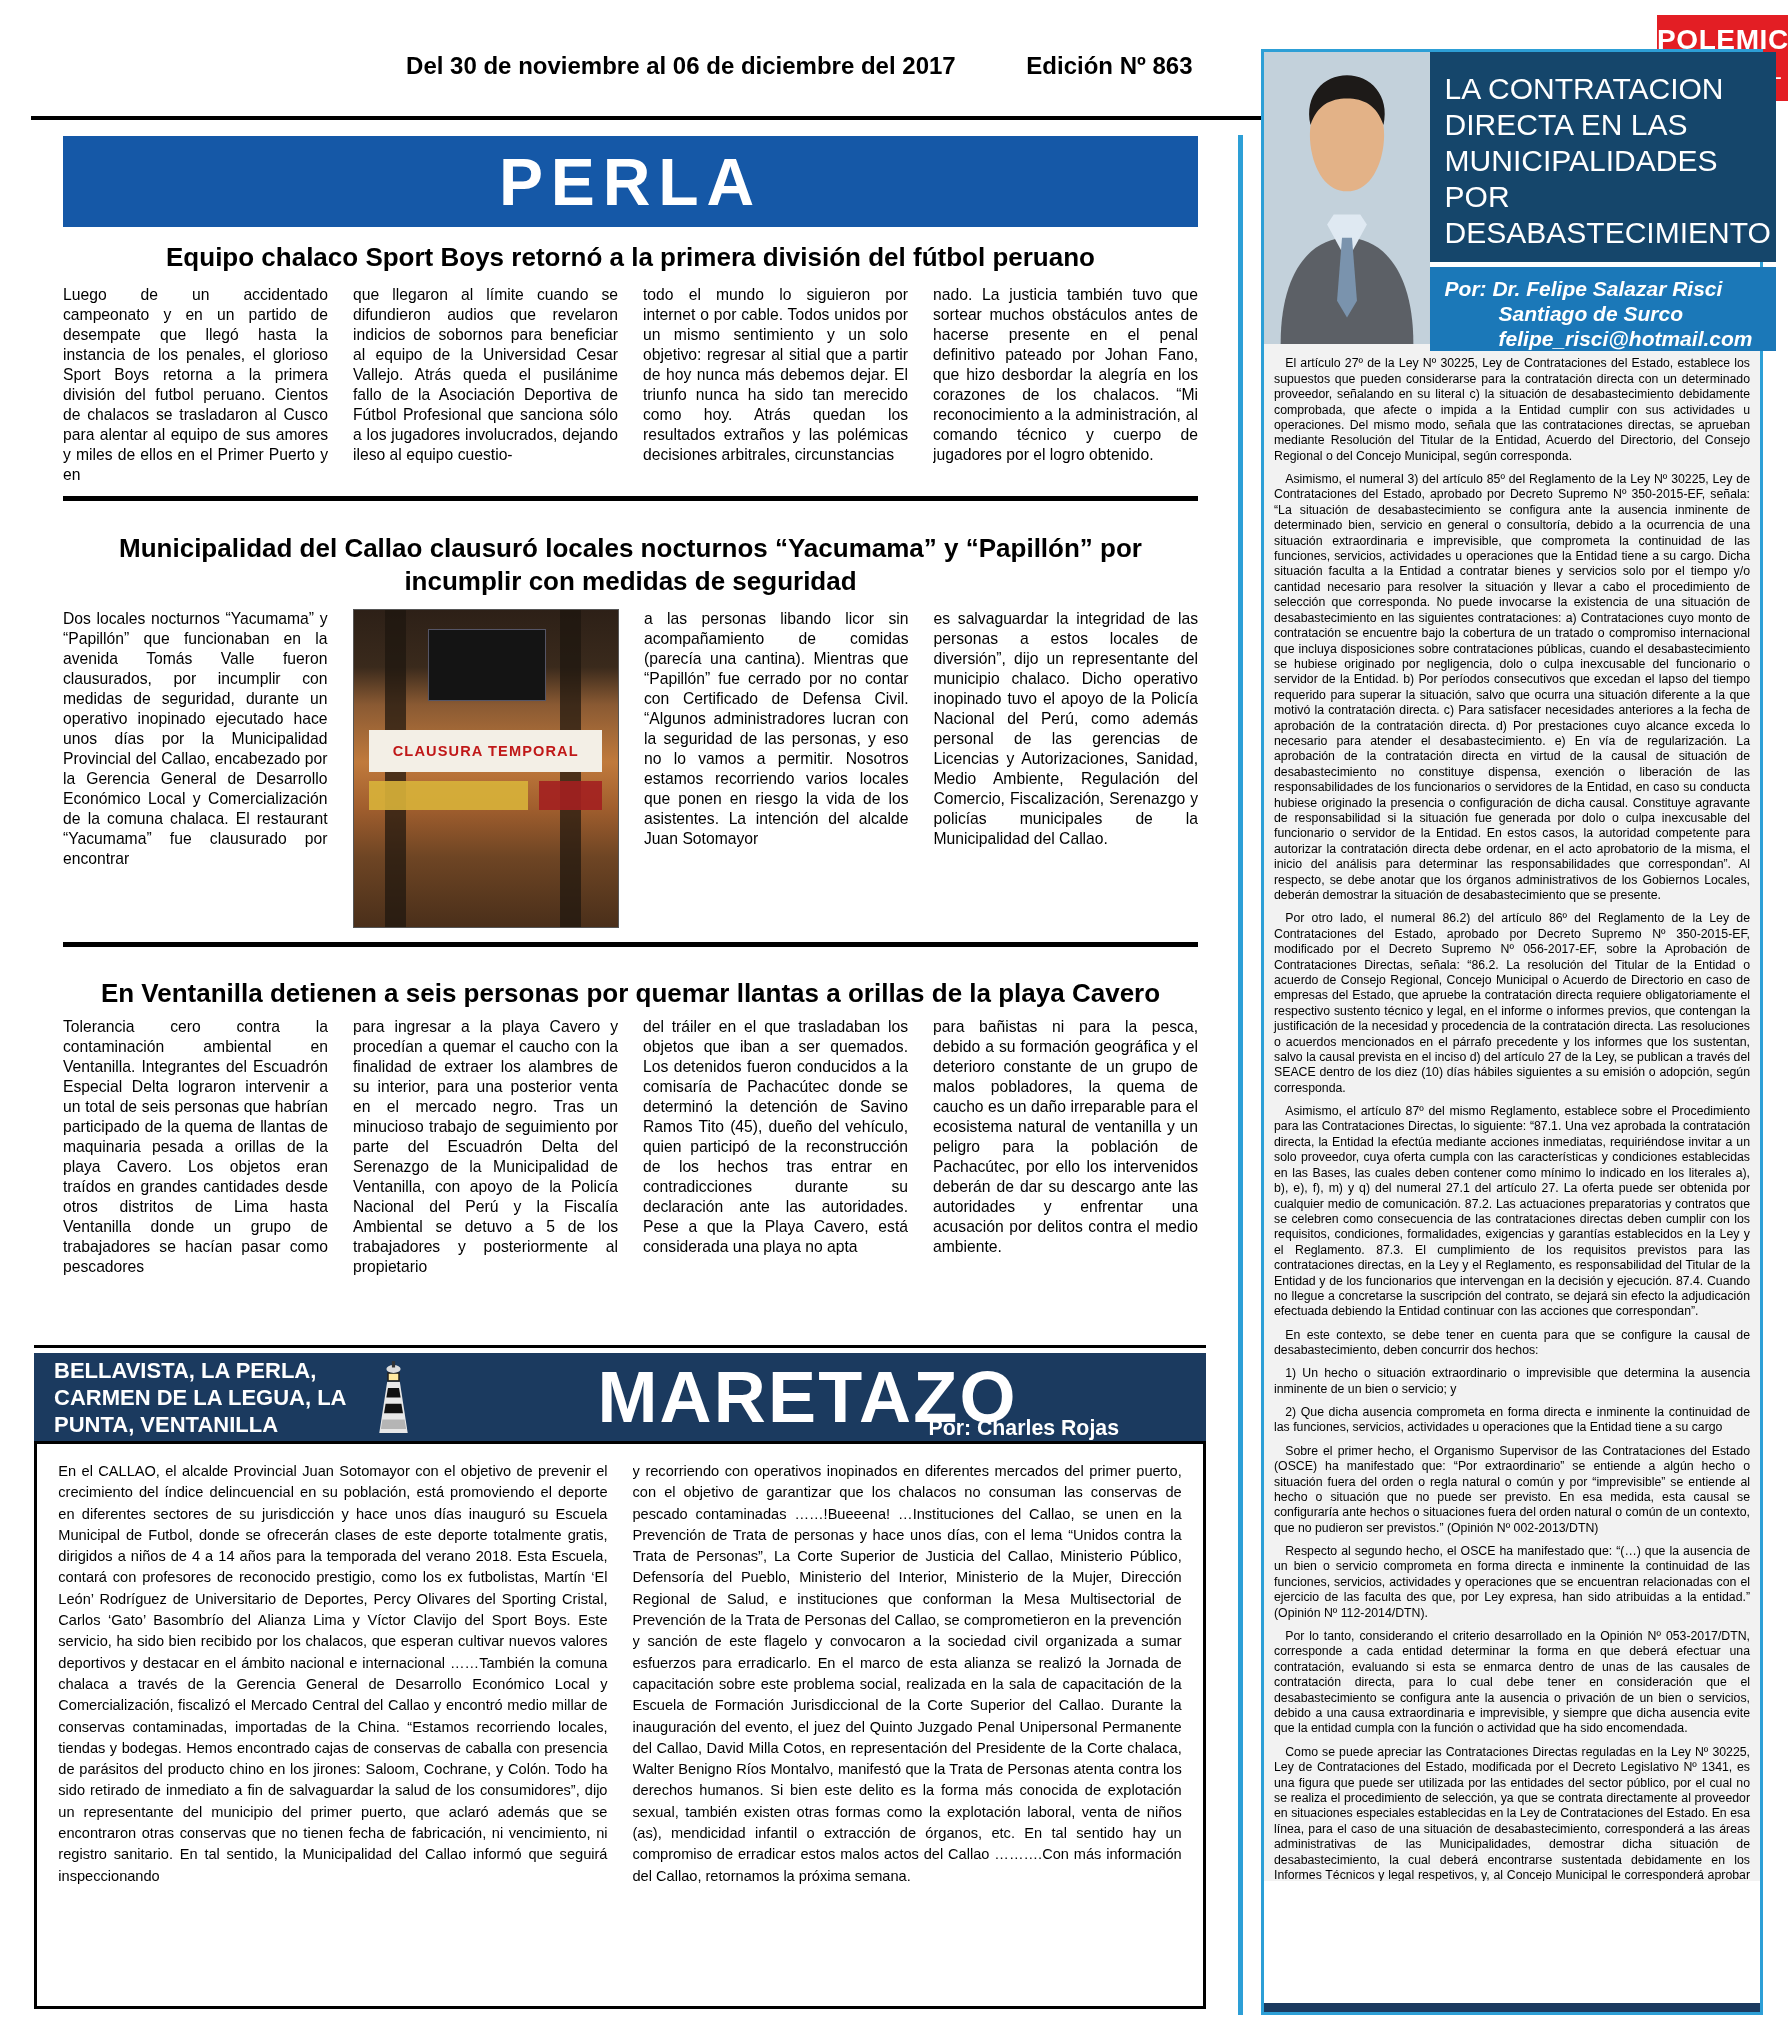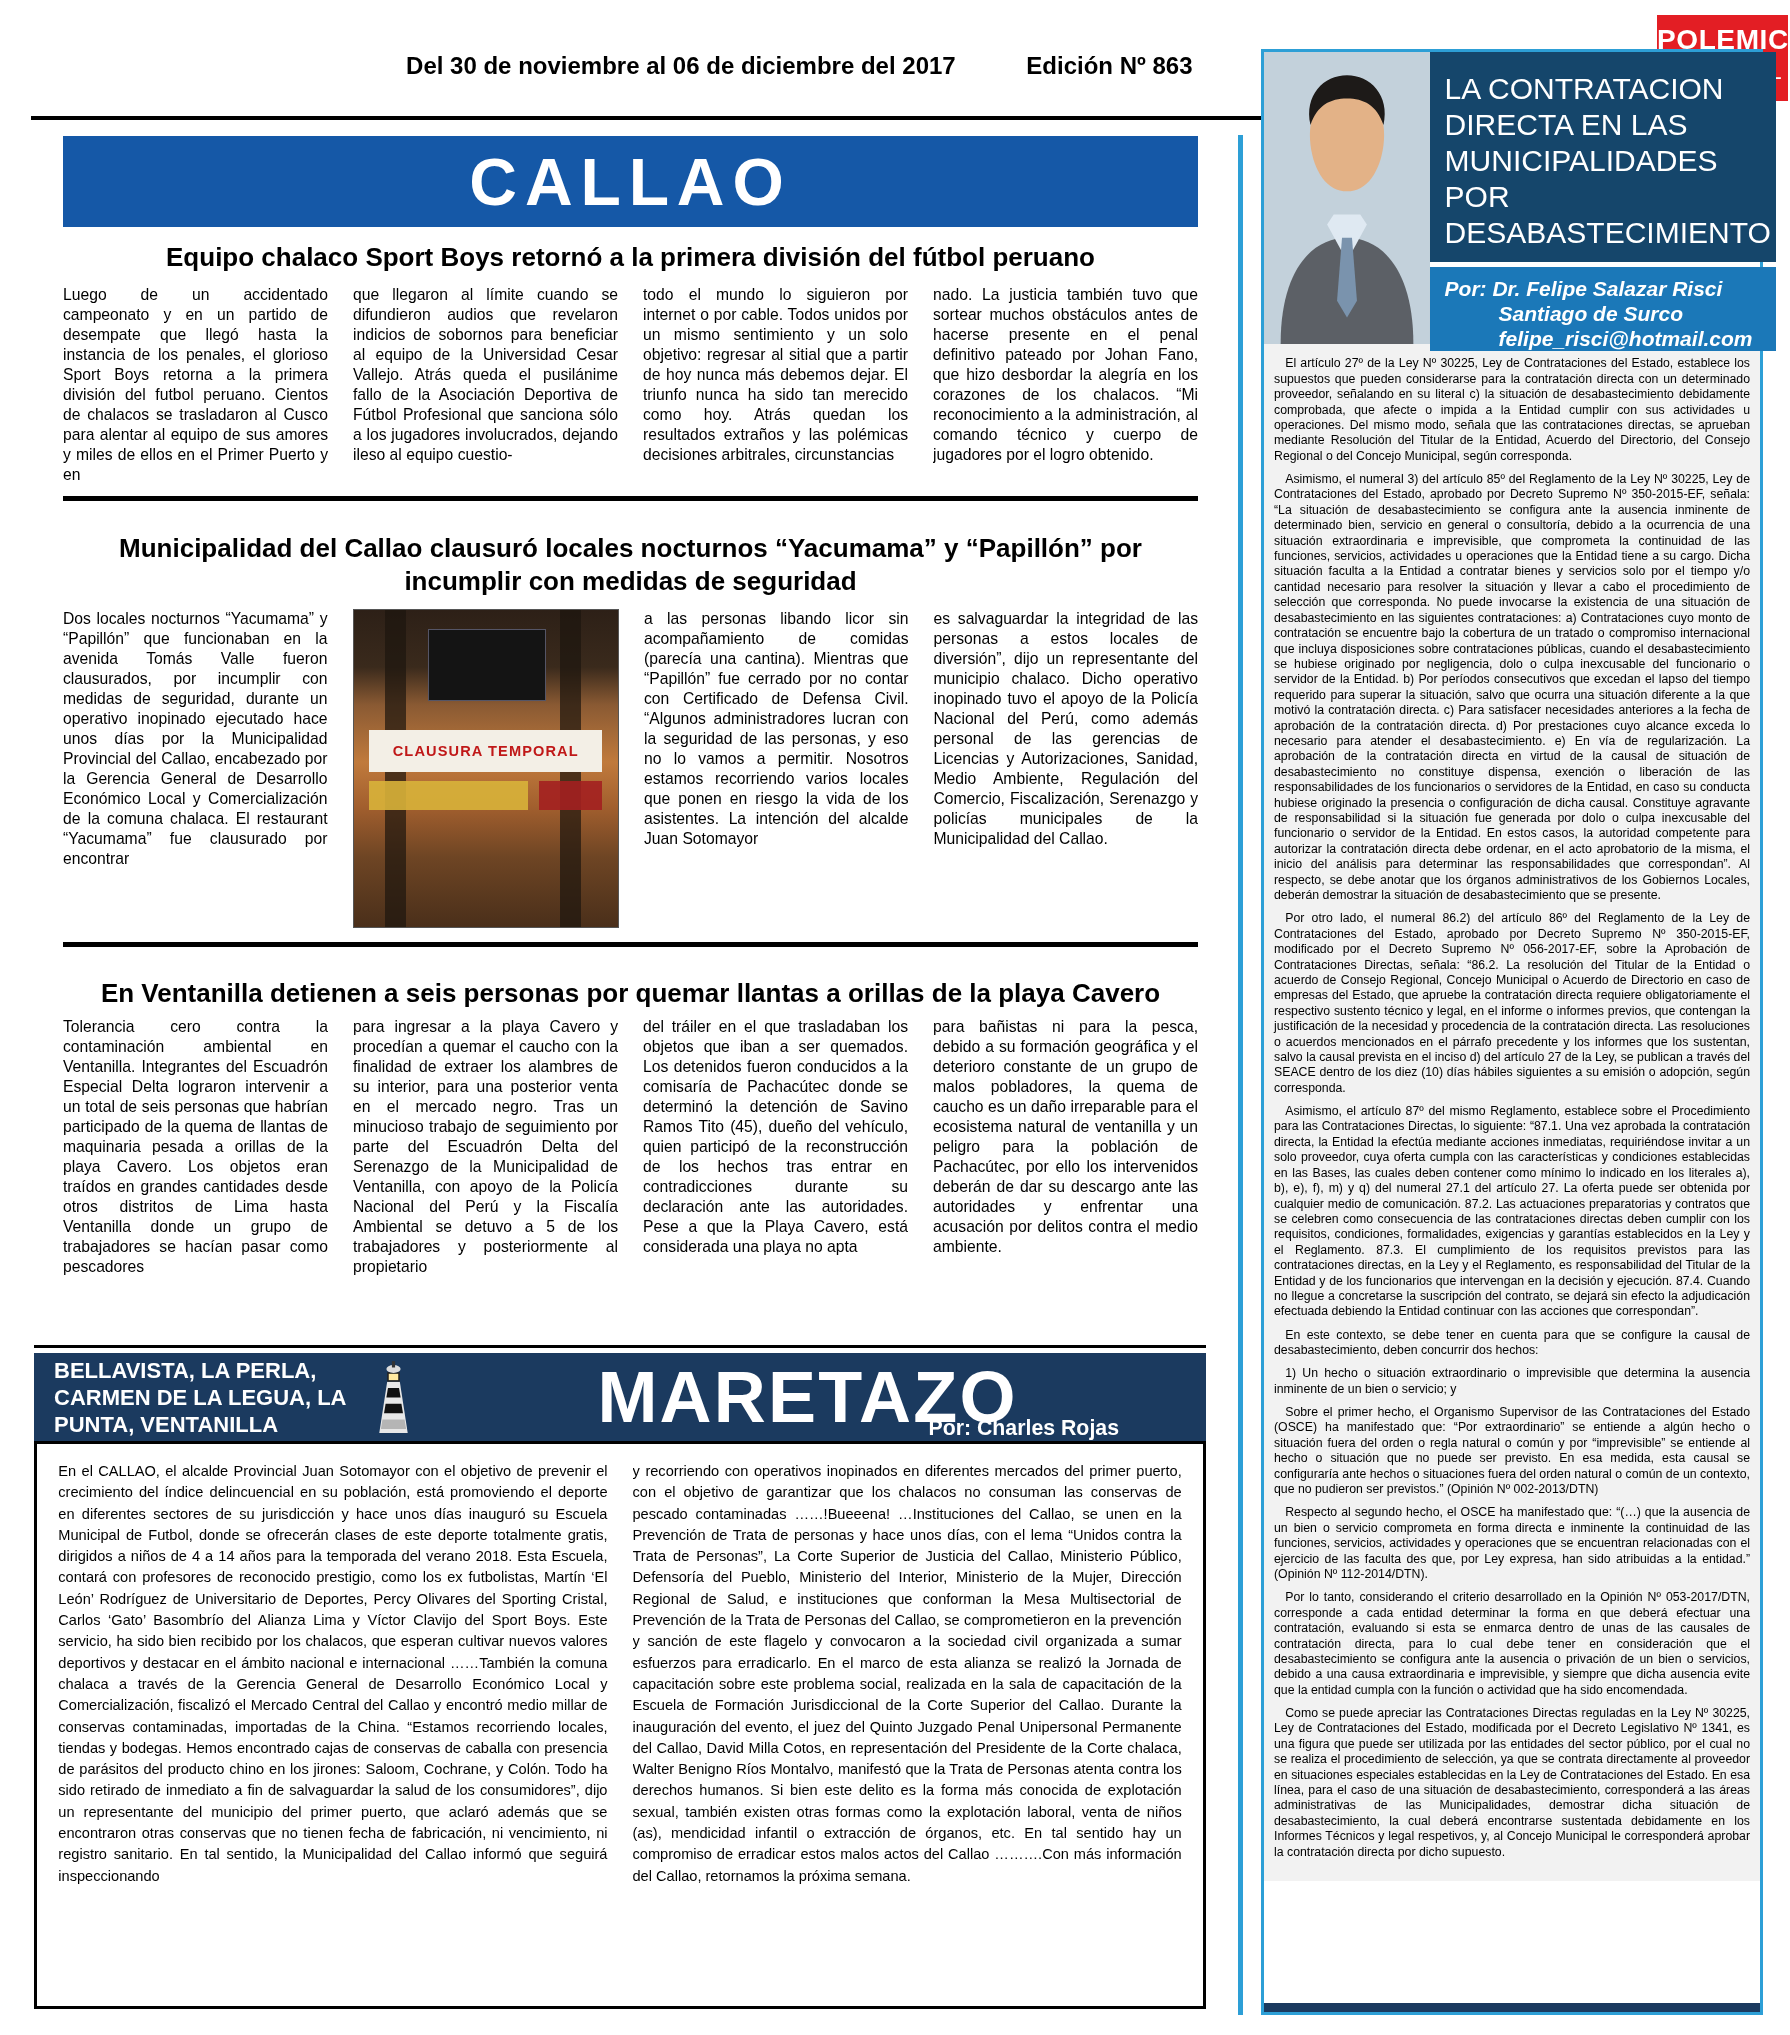--- a/index.html
+++ b/index.html
@@ -89,21 +89,21 @@
     <span>Pág. 11</span>
   </div>
   <div class="logo">
     <div class="logo-top">POLEMICA</div>
     <div class="logo-bar"></div>
     <div class="logo-bottom">MUNICIPAL</div>
   </div>
   <div class="rule-top"></div>
 
   <div class="callao-banner">
-    <div class="banner-text">CALLAO</div>
+    <div class="banner-text">PERLA</div>
   </div>
 
   <div class="headline h1">Equipo chalaco Sport Boys retornó a la primera división del fútbol peruano</div>
   <div class="colrow a1">
     <div class="ncol">Luego de un accidentado campeonato y en un partido de desempate que llegó hasta la instancia de los penales, el glorioso Sport Boys retorna a la primera división del futbol peruano. Cientos de chalacos se trasladaron al Cusco para alentar al equipo de sus amores y miles de ellos en el Primer Puerto y en</div>
     <div class="ncol">que llegaron al límite cuando se difundieron audios que revelaron indicios de sobornos para beneficiar al equipo de la Universidad Cesar Vallejo. Atrás queda el pusilánime fallo de la Asociación Deportiva de Fútbol Profesional que sanciona sólo a los jugadores involucrados, dejando ileso al equipo cuestio-</div>
     <div class="ncol">todo el mundo lo siguieron por internet o por cable. Todos unidos por un mismo sentimiento y un solo objetivo: regresar al sitial que a partir de hoy nunca más debemos dejar. El triunfo nunca ha sido tan merecido como hoy. Atrás quedan los resultados extraños y las polémicas decisiones arbitrales, circunstancias</div>
     <div class="ncol">nado. La justicia también tuvo que sortear muchos obstáculos antes de hacerse presente en el penal definitivo pateado por Johan Fano, que hizo desbordar la alegría en los corazones de los chalacos. “Mi reconocimiento a la administración, al comando técnico y cuerpo de jugadores por el logro obtenido.</div>
   </div>
   <div class="hrule" style="top:496px;left:63px;width:1135px;height:5px;"></div>
@@ -183,20 +183,21 @@
         </div>
       </div>
     </div>
     <div class="sb-body">
       <p>El artículo 27º de la Ley Nº 30225, Ley de Contrataciones del Estado, establece los supuestos que pueden considerarse para la contratación directa con un determinado proveedor, señalando en su literal c) la situación de desabastecimiento debidamente comprobada, que afecte o impida a la Entidad cumplir con sus actividades u operaciones. Del mismo modo, señala que las contrataciones directas, se aprueban mediante Resolución del Titular de la Entidad, Acuerdo del Directorio, del Consejo Regional o del Concejo Municipal, según corresponda.</p>
       <p>Asimismo, el numeral 3) del artículo 85º del Reglamento de la Ley Nº 30225, Ley de Contrataciones del Estado, aprobado por Decreto Supremo Nº 350-2015-EF, señala: “La situación de desabastecimiento se configura ante la ausencia inminente de determinado bien, servicio en general o consultoría, debido a la ocurrencia de una situación extraordinaria e imprevisible, que comprometa la continuidad de las funciones, servicios, actividades u operaciones que la Entidad tiene a su cargo. Dicha situación faculta a la Entidad a contratar bienes y servicios solo por el tiempo y/o cantidad necesario para resolver la situación y llevar a cabo el procedimiento de selección que corresponda. No puede invocarse la existencia de una situación de desabastecimiento en las siguientes contrataciones: a) Contrataciones cuyo monto de contratación se encuentre bajo la cobertura de un tratado o compromiso internacional que incluya disposiciones sobre contrataciones públicas, cuando el desabastecimiento se hubiese originado por negligencia, dolo o culpa inexcusable del funcionario o servidor de la Entidad. b) Por períodos consecutivos que excedan el lapso del tiempo requerido para superar la situación, salvo que ocurra una situación diferente a la que motivó la contratación directa. c) Para satisfacer necesidades anteriores a la fecha de aprobación de la contratación directa. d) Por prestaciones cuyo alcance exceda lo necesario para atender el desabastecimiento. e) En vía de regularización. La aprobación de la contratación directa en virtud de la causal de situación de desabastecimiento no constituye dispensa, exención o liberación de las responsabilidades de los funcionarios o servidores de la Entidad, en caso su conducta hubiese originado la presencia o configuración de dicha causal. Constituye agravante de responsabilidad si la situación fue generada por dolo o culpa inexcusable del funcionario o servidor de la Entidad. En estos casos, la autoridad competente para autorizar la contratación directa debe ordenar, en el acto aprobatorio de la misma, el inicio del análisis para determinar las responsabilidades que correspondan”. Al respecto, se debe anotar que los órganos administrativos de los Gobiernos Locales, deberán demostrar la situación de desabastecimiento que se presente.</p>
       <p>Por otro lado, el numeral 86.2) del artículo 86º del Reglamento de la Ley de Contrataciones del Estado, aprobado por Decreto Supremo Nº 350-2015-EF, modificado por el Decreto Supremo Nº 056-2017-EF, sobre la Aprobación de Contrataciones Directas, señala: “86.2. La resolución del Titular de la Entidad o acuerdo de Consejo Regional, Concejo Municipal o Acuerdo de Directorio en caso de empresas del Estado, que apruebe la contratación directa requiere obligatoriamente el respectivo sustento técnico y legal, en el informe o informes previos, que contengan la justificación de la necesidad y procedencia de la contratación directa. Las resoluciones o acuerdos mencionados en el párrafo precedente y los informes que los sustentan, salvo la causal prevista en el inciso d) del artículo 27 de la Ley, se publican a través del SEACE dentro de los diez (10) días hábiles siguientes a su emisión o adopción, según corresponda.</p>
       <p>Asimismo, el artículo 87º del mismo Reglamento, establece sobre el Procedimiento para las Contrataciones Directas, lo siguiente: “87.1. Una vez aprobada la contratación directa, la Entidad la efectúa mediante acciones inmediatas, requiriéndose invitar a un solo proveedor, cuya oferta cumpla con las características y condiciones establecidas en las Bases, las cuales deben contener como mínimo lo indicado en los literales a), b), e), f), m) y q) del numeral 27.1 del artículo 27. La oferta puede ser obtenida por cualquier medio de comunicación. 87.2. Las actuaciones preparatorias y contratos que se celebren como consecuencia de las contrataciones directas deben cumplir con los requisitos, condiciones, formalidades, exigencias y garantías establecidos en la Ley y el Reglamento. 87.3. El cumplimiento de los requisitos previstos para las contrataciones directas, en la Ley y el Reglamento, es responsabilidad del Titular de la Entidad y de los funcionarios que intervengan en la decisión y ejecución. 87.4. Cuando no llegue a concretarse la suscripción del contrato, se dejará sin efecto la adjudicación efectuada debiendo la Entidad continuar con las acciones que correspondan”.</p>
       <p>En este contexto, se debe tener en cuenta para que se configure la causal de desabastecimiento, deben concurrir dos hechos:</p>
       <p>1) Un hecho o situación extraordinario o imprevisible que determina la ausencia inminente de un bien o servicio; y</p>
+      <p>2) Que dicha ausencia comprometa en forma directa e inminente la continuidad de las funciones, servicios, actividades u operaciones que la Entidad tiene a su cargo</p>
       <p>Sobre el primer hecho, el Organismo Supervisor  de las Contrataciones del Estado (OSCE) ha manifestado que: “Por extraordinario” se entiende a algún hecho o situación fuera del orden o regla natural o común y por “imprevisible” se entiende al hecho o situación que no puede ser previsto.  En esa medida, esta causal se configuraría ante hechos o situaciones  fuera del orden natural o común de un contexto, que no pudieron ser previstos.” (Opinión Nº 002-2013/DTN)</p>
       <p>Respecto al segundo hecho, el OSCE ha manifestado que: “(…) que la ausencia de un bien o servicio comprometa en forma directa e inminente la continuidad de las funciones, servicios, actividades y operaciones que se encuentran relacionadas con el ejercicio de las faculta des que, por Ley expresa, han sido atribuidas a la entidad.” (Opinión Nº 112-2014/DTN).</p>
       <p>Por lo tanto, considerando el criterio desarrollado en la Opinión Nº 053-2017/DTN, corresponde a cada entidad determinar la forma en que deberá efectuar una contratación, evaluando si esta se enmarca dentro de unas de las causales de contratación directa, para lo cual debe tener en consideración que el desabastecimiento se configura ante la ausencia o privación de un bien o servicios, debido a una causa extraordinaria e imprevisible, y siempre que dicha ausencia evite que la entidad cumpla con la función o actividad que ha sido encomendada.</p>
       <p>Como se puede apreciar las Contrataciones Directas reguladas en la Ley Nº 30225, Ley de Contrataciones del Estado, modificada por el Decreto Legislativo Nº 1341, es una figura que puede ser utilizada por las entidades del sector público, por el cual no se realiza el procedimiento de selección, ya que se contrata directamente al proveedor en situaciones especiales establecidas en la Ley de Contrataciones del Estado. En esa línea, para el caso de una situación de desabastecimiento, corresponderá a las áreas administrativas de las Municipalidades, demostrar dicha situación de desabastecimiento, la cual deberá encontrarse sustentada debidamente en los Informes Técnicos y legal respetivos, y, al Concejo Municipal le corresponderá aprobar la contratación directa por dicho supuesto.</p>
     </div>
     <div class="sb-bottom"></div>
   </aside>
 
 </div>
 

